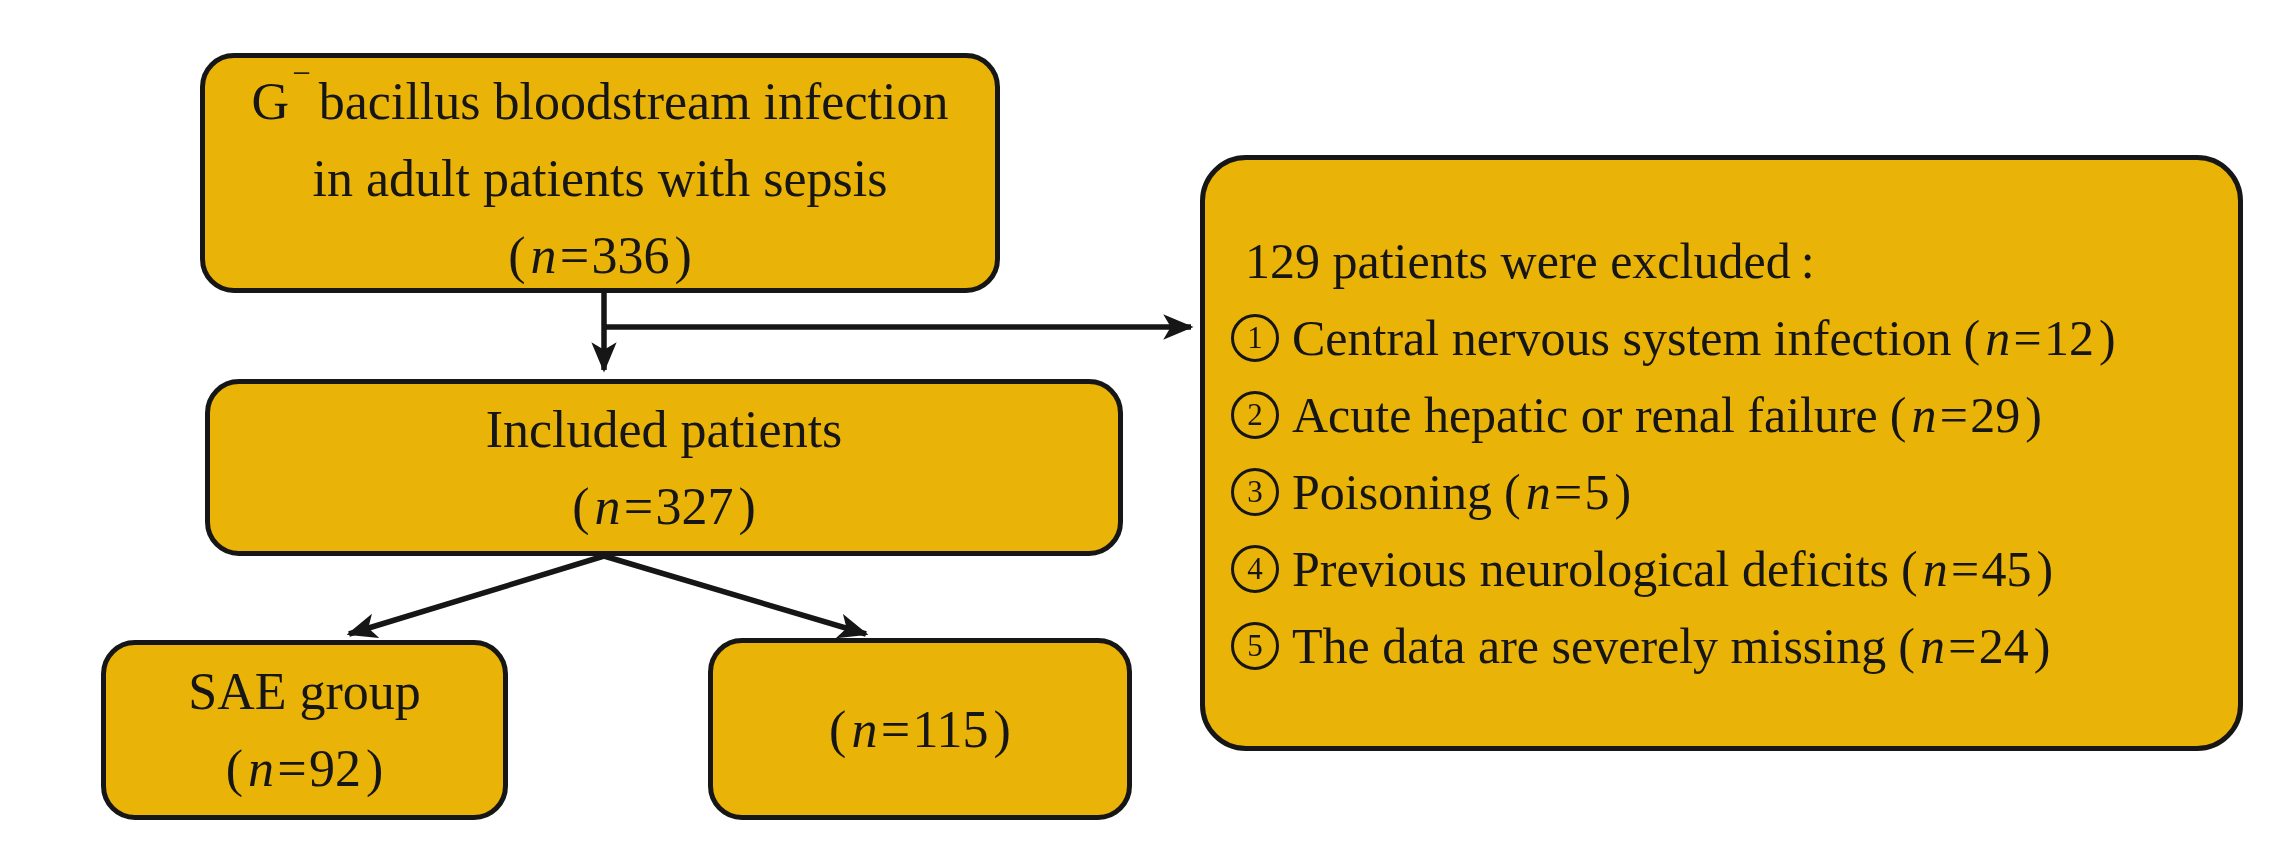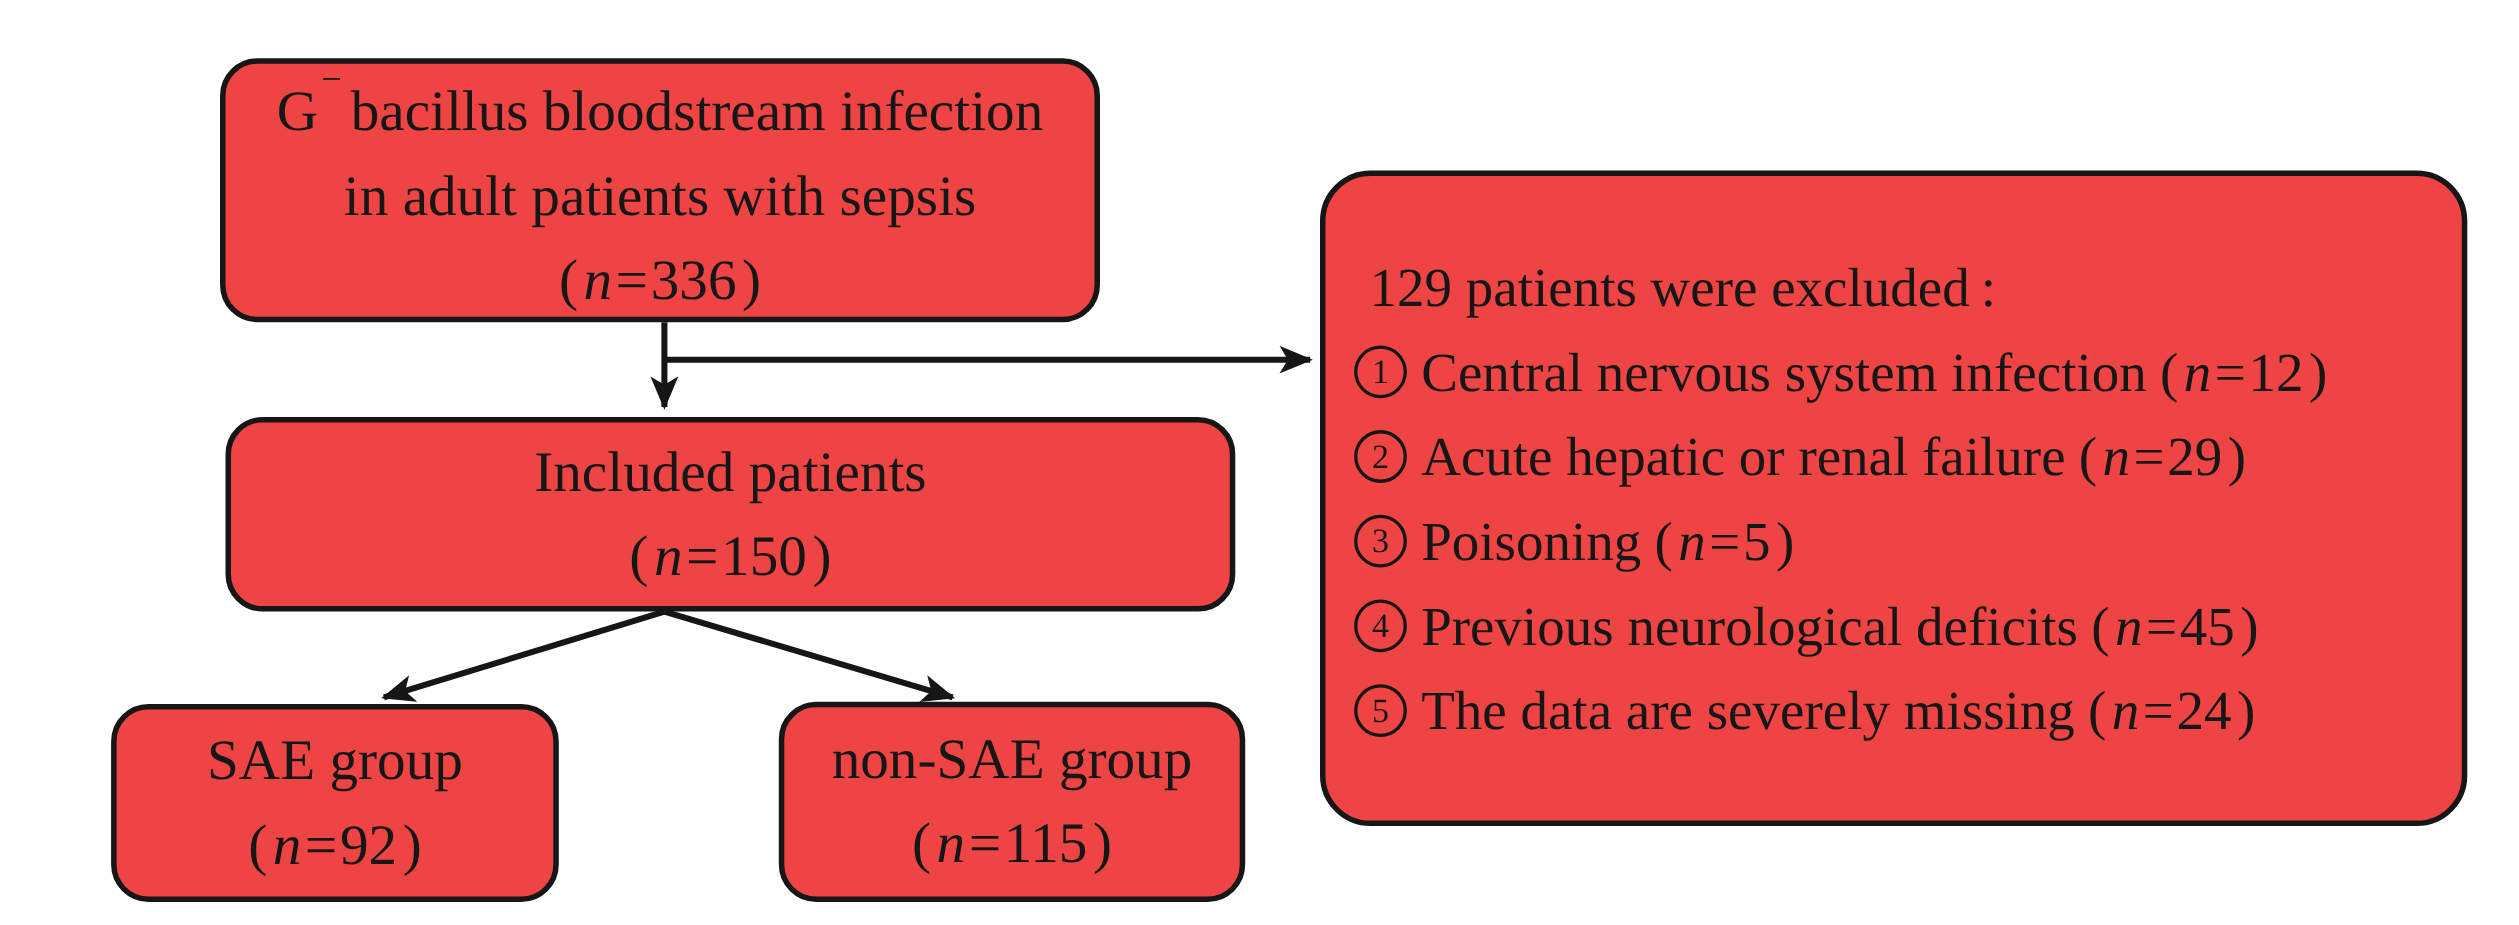--- a/index.html
+++ b/index.html
@@ -3,21 +3,21 @@
 <meta charset="utf-8">
 <style>
   html,body{margin:0;padding:0;background:#ffffff;}
   .canvas{
     position:relative;width:2290px;height:841px;background:#ffffff;
     color:#161616;font-family:"Liberation Serif","DejaVu Serif",serif;
     overflow:hidden;
   }
   svg.connectors{position:absolute;left:0;top:0;width:2290px;height:841px;}
   .box{
-    position:absolute;box-sizing:border-box;background:#ef4444;
+    position:absolute;box-sizing:border-box;background:#eab308;
     border:5px solid #161616;border-radius:34px;
     display:flex;flex-direction:column;justify-content:center;
   }
   .center{align-items:center;text-align:center;}
   .line{font-size:52px;line-height:77px;white-space:nowrap;}
   
   #box-source  {left:200px;top:53px;width:800px;height:240px;}
   #box-excluded{left:1200px;top:155px;width:1043px;height:596px;border-radius:46px;
                 align-items:flex-start;padding-left:26px;}
   #box-included{left:205px;top:379px;width:918px;height:177px;}
@@ -110,26 +110,25 @@
         <span>The data are severely missing</span>
         <span class="po">(</span>
         <span class="nv">n=</span>
         <span>24</span>
         <span class="pc">)</span>
       </div>
   </div>
 
   <div class="box center" id="box-included">
     <div class="line">Included patients</div>
-    <div class="line"><span class="po">(</span><span class="nv">n=</span><span>150</span><span class="pc">)</span></div>
+    <div class="line"><span class="po">(</span><span class="nv">n=</span><span>327</span><span class="pc">)</span></div>
   </div>
 
   <div class="box center" id="box-sae">
     <div class="line">SAE group</div>
     <div class="line"><span class="po">(</span><span class="nv">n=</span><span>92</span><span class="pc">)</span></div>
   </div>
 
   <div class="box center" id="box-nonsae">
-    <div class="line">non-SAE group</div>
     <div class="line"><span class="po">(</span><span class="nv">n=</span><span>115</span><span class="pc">)</span></div>
   </div>
 
 </div>
 
 </body></html>

